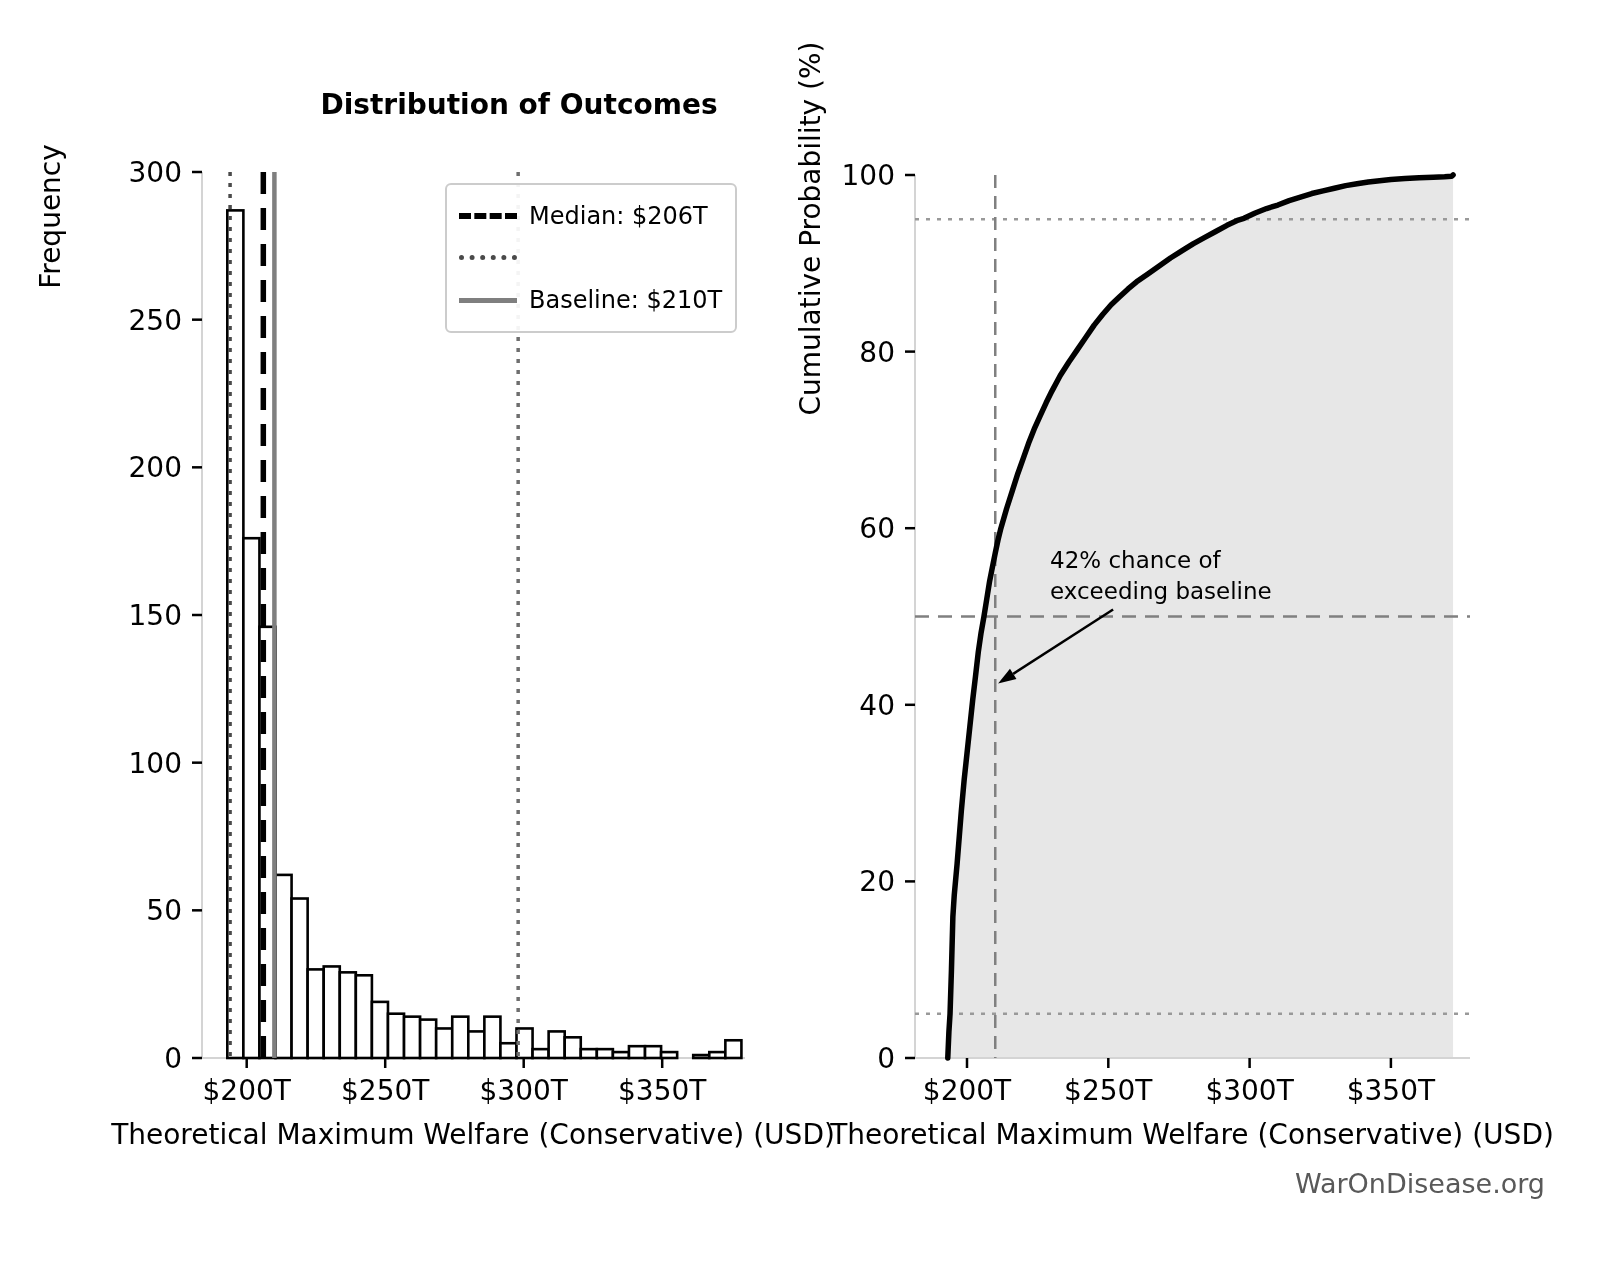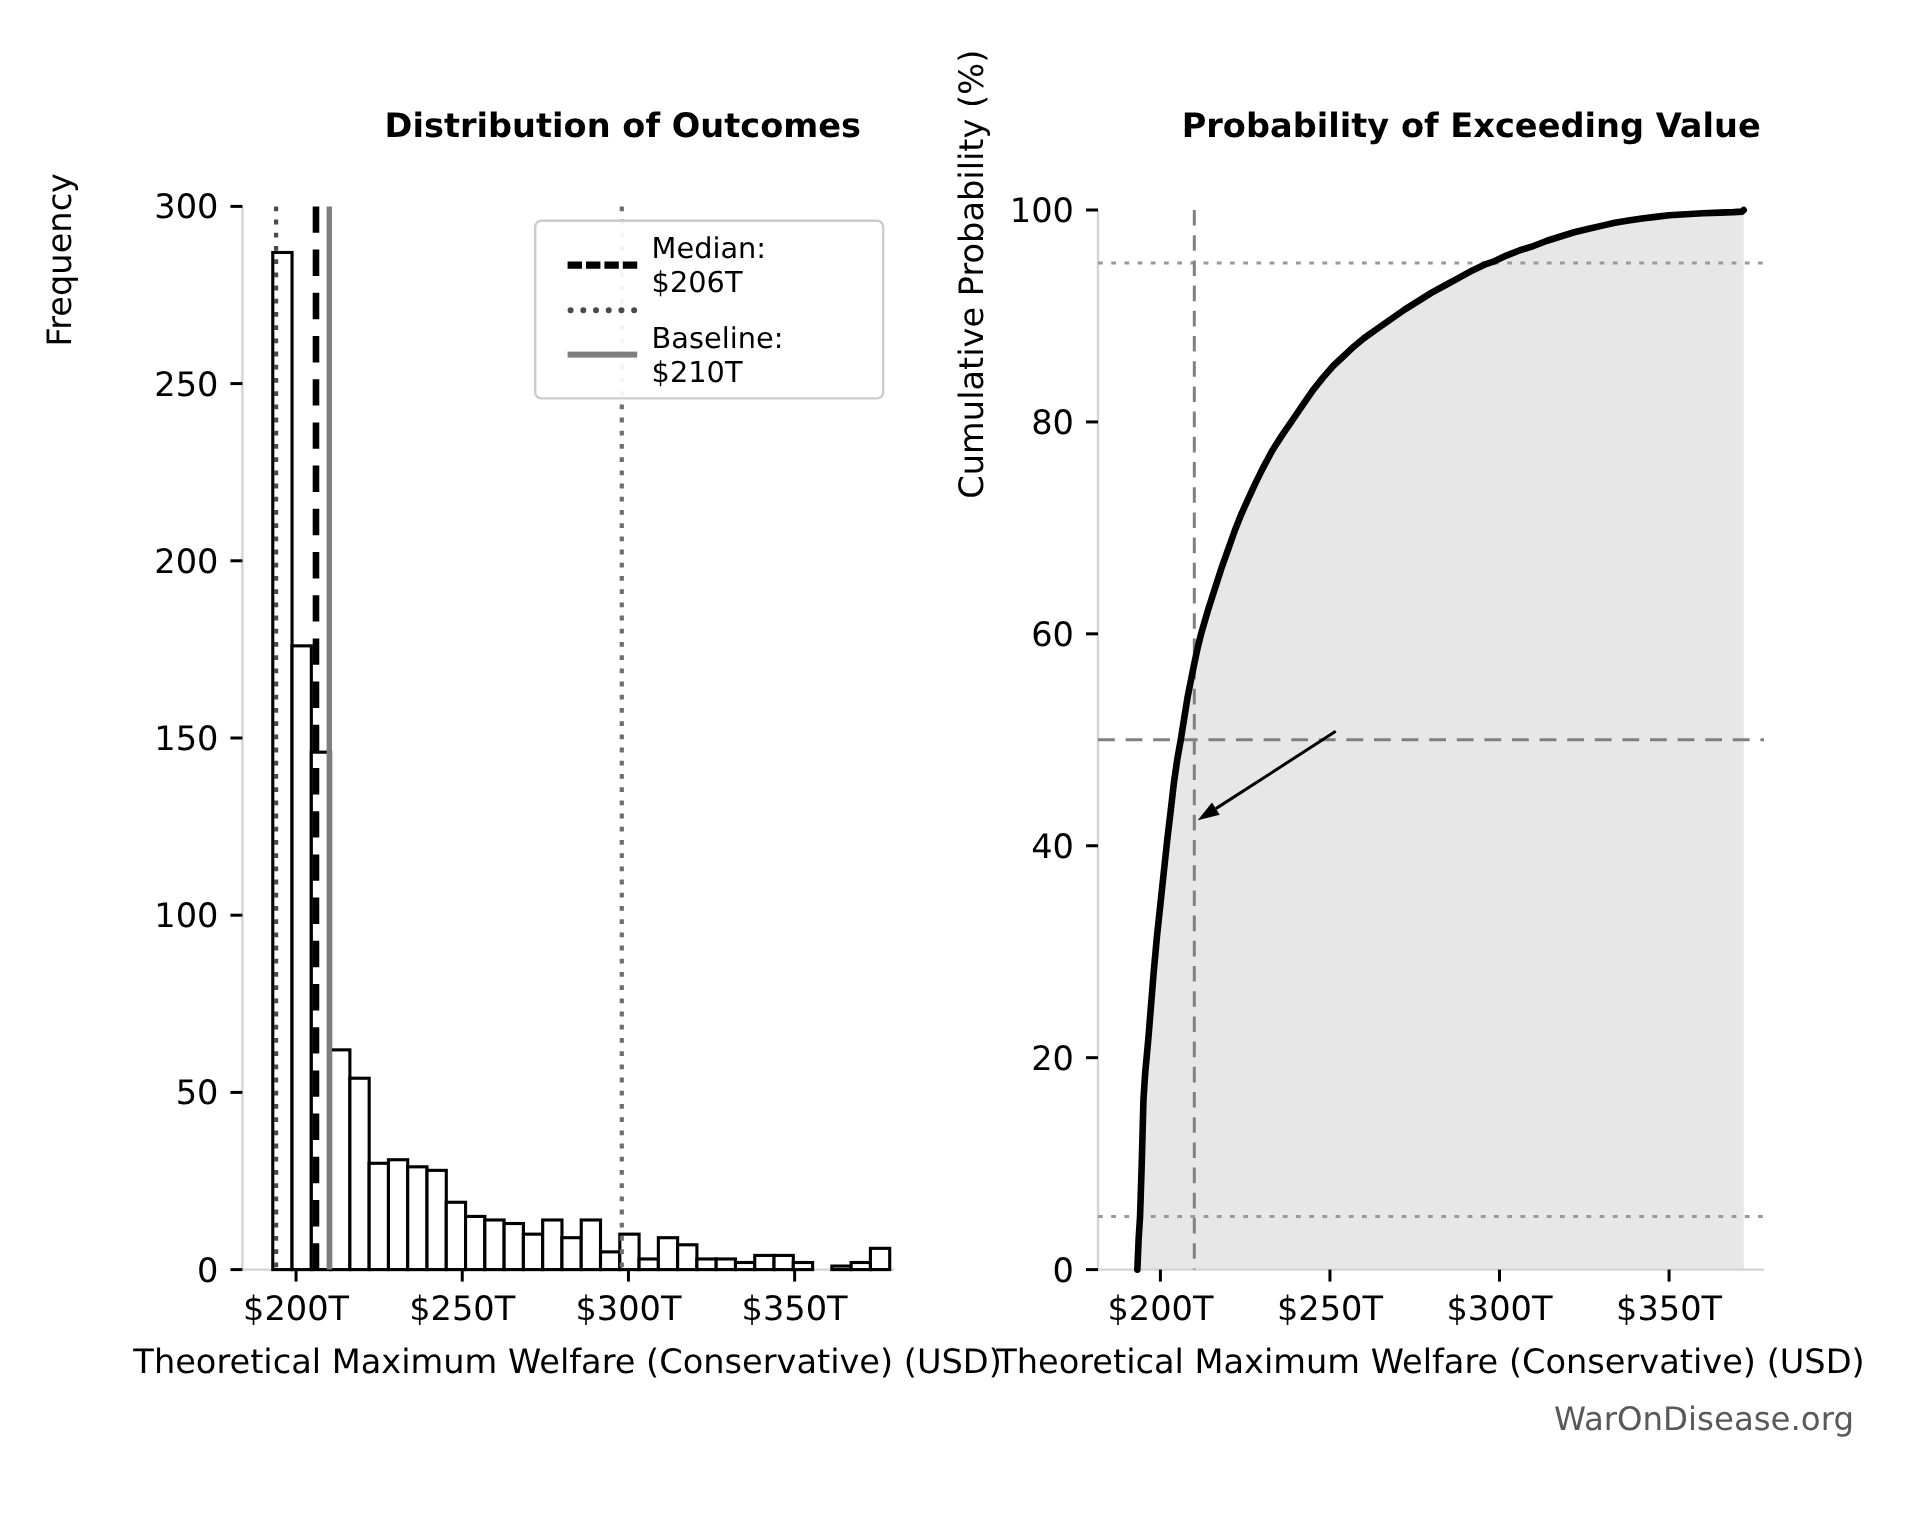--- a/index.html
+++ b/index.html
@@ -18,21 +18,21 @@
   .xlabel.left{left:473px;}
   .xlabel.right{left:1192px;}
   .ylabel{font-size:28px;transform:rotate(-90deg) translateX(50%);transform-origin:center;}
   .ylabel.left{left:-350px;top:600px;width:800px;text-align:center;}
   .ylabel.right{left:410px;top:612px;width:800px;text-align:center;}
   .footer{font-size:27px;color:#595959;top:1168px;left:1545px;transform:translateX(-100%);}
   .legend{
     position:absolute;left:445px;top:183px;width:292px;height:150px;
     background:rgba(255,255,255,0.92);border:2px solid #cccccc;border-radius:6px;
     display:flex;flex-direction:column;justify-content:space-around;
-    padding:4px 26px;box-sizing:border-box;font-size:24px;
+    padding:4px 12px;box-sizing:border-box;font-size:24px;
   }
   .legend-row{display:flex;align-items:center;gap:12px;}
   .legend-sample{width:58px;height:0;flex:0 0 58px;}
   .ls-median{border-top:6px dashed #000000;}
   .ls-p5{border-top:5px dotted #4a4a4a;}
   .ls-p95{border-top:5px dotted #6e6e6e;}
   .ls-baseline{border-top:5px solid #7f7f7f;}
   .annotation{
     position:absolute;left:1050px;top:545px;font-size:23px;line-height:1.35;color:#000;
   }
@@ -133,21 +133,20 @@
         <line x1="915" y1="219.14999999999998" x2="1470" y2="219.14999999999998" stroke="#999999" stroke-width="2.5" stroke-dasharray="4 7"></line>
         <line x1="995.26" y1="175" x2="995.26" y2="1058" stroke="#808080" stroke-width="2.5" stroke-dasharray="13 8"></line>
         <polyline points="947.7832,1058 948.9136,1031.51 950.044,1013.85 951.457,969.7 952.87,916.72 954.283,894.645 957.109,863.74 961.348,810.76 964.174,779.855 967,753.365 969.826,726.875 972.652,700.385 975.478,676.5439999999999 978.304,651.8199999999999 981.13,632.394 983.956,616.5 986.782,598.8399999999999 989.608,581.1800000000001 992.434,567.0519999999999 995.26,552.924 998.086,539.679 1000.912,528.2 1006.564,508.7739999999999 1012.216,491.1139999999999 1017.868,473.45399999999995 1023.52,457.55999999999995 1029.172,441.66600000000005 1034.824,427.538 1040.476,415.17600000000004 1046.128,402.81399999999996 1051.78,391.33500000000004 1060.258,375.44100000000003 1068.736,362.196 1077.214,349.83399999999995 1085.692,337.4720000000001 1094.17,325.11 1102.648,314.5139999999999 1111.126,304.80100000000004 1119.604,296.8539999999999 1128.0819999999999,288.90700000000015 1136.56,281.84299999999985 1147.864,273.8960000000001 1159.1680000000001,265.94899999999996 1170.472,258.00200000000007 1181.776,250.93799999999987 1193.08,243.8739999999999 1204.384,237.69299999999987 1215.688,231.51200000000017 1226.992,225.33100000000002 1238.296,220.0329999999999 1243.9479999999999,218.26700000000017 1255.252,212.96899999999994 1266.556,208.55399999999997 1277.8600000000001,205.02200000000016 1289.164,200.60700000000008 1300.468,197.07500000000005 1311.772,193.5429999999999 1323.076,190.8939999999999 1334.38,188.245 1345.684,185.596 1356.988,183.83000000000004 1368.292,182.06399999999996 1379.596,180.73950000000013 1390.9,179.41499999999996 1405.03,178.53200000000015 1419.16,177.6489999999999 1433.29,177.20749999999998 1444.594,176.76600000000008 1451.659,176.32450000000017 1453.0720000000001,175" fill="none" stroke="#000000" stroke-width="5.5" stroke-linejoin="round" stroke-linecap="round"></polyline>
         <line x1="1113.1042" y1="609.436" x2="1013.2133339134112" y2="673.852808117102" stroke="#000" stroke-width="2.5"></line>
         <polygon points="998.086,683.608 1009.9616032857786,668.8103634792982 1016.465064541044,678.8952527549058" fill="#000"></polygon>
       </g>
     </svg>
 
 
   <div class="txt subtitle left">Distribution of Outcomes</div>
-  <div class="txt subtitle right">Probability of Exceeding Value</div>
 
   <div class="txt ylabel left">Frequency</div>
   <div class="txt ylabel right">Cumulative Probability (%)</div>
 
   <div class="txt xlabel left">Theoretical Maximum Welfare (Conservative) (USD)</div>
   <div class="txt xlabel right">Theoretical Maximum Welfare (Conservative) (USD)</div>
 
   <div class="legend">
     <div class="legend-row">
       <div class="legend-sample ls-median"></div>
@@ -155,15 +154,19 @@
     </div>
     <div class="legend-row">
       <div class="legend-sample ls-p5"></div>
     </div>
     <div class="legend-row">
       <div class="legend-sample ls-baseline"></div>
       <span>Baseline: $210T</span>
     </div>
   </div>
 
+  <div class="annotation">
+    <div>42% chance of</div>
+    <div>exceeding baseline</div>
+  </div>
 
   <div class="txt footer">WarOnDisease.org</div>
 </div>
 
 </body></html>

